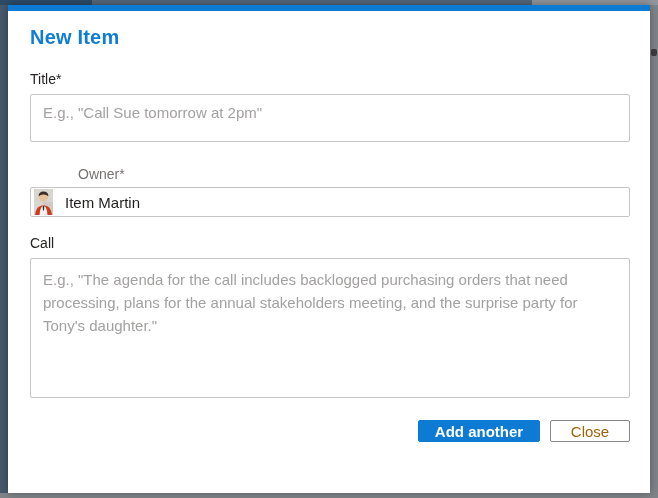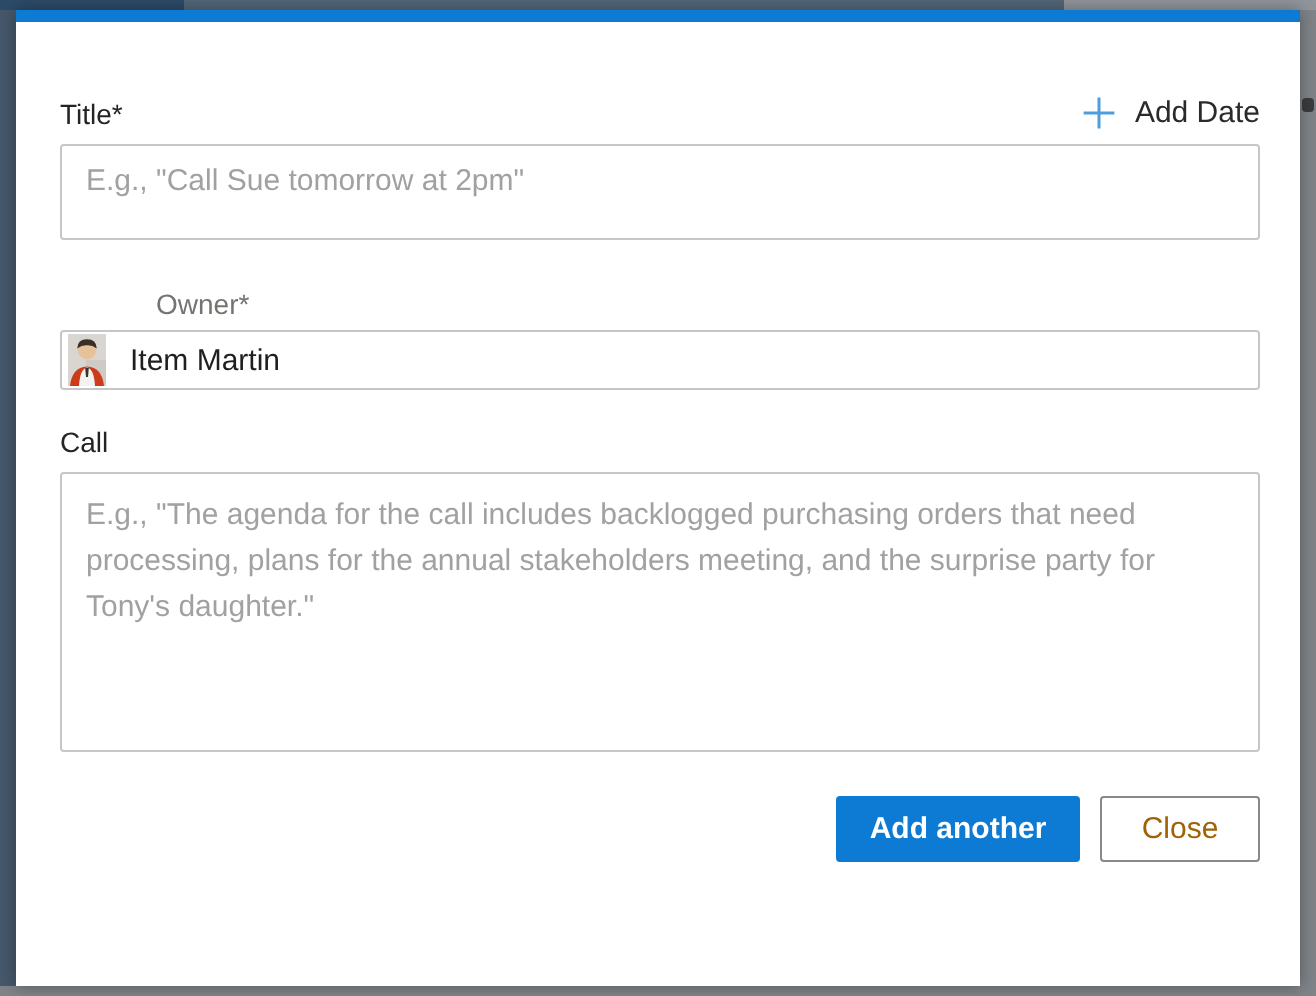--- a/index.html
+++ b/index.html
@@ -44,21 +44,21 @@
   .owner-label { margin-top: 24px; margin-left: 48px; }
   .owner-field { margin-top: 5px; width: 600px; height: 30px; border: 1px solid #c6c6c6;
                  border-radius: 2px; display: flex; align-items: center; gap: 12px;
                  padding: 0 8px 0 3px; background: #fff; cursor: text; }
   .owner-avatar { width: 19px; height: 26px; flex: 0 0 auto; }
   .owner-name { font-size: 15px; color: #201f1e; }
 
   .notes-label { margin-top: 18px; }
 
   .footer { margin-top: 22px; display: flex; justify-content: flex-end; align-items: center; gap: 8px; }
-  .btn { height: 33px; border-radius: 2px; font-family: "Liberation Sans", sans-serif;
+  .btn { height: 22px; border-radius: 2px; font-family: "Liberation Sans", sans-serif;
          font-size: 15px; display: inline-flex; align-items: center; justify-content: center;
          cursor: pointer; padding: 0 14px; }
   .btn-primary { background: #0d7bd3; border: 1px solid #0d7bd3; color: #ffffff; font-weight: 700; }
   .btn-add-another { min-width: 122px; }
   .btn-add { min-width: 79px; margin-right: 2px; }
   .btn-default { background: #ffffff; border: 1px solid #8a8886; color: #a16207; min-width: 80px; margin-left: 2px; }
 </style>
 </head>
 <body>
 
@@ -67,31 +67,24 @@
 <div class="bg-strip bg-top-right"></div>
 <div class="bg-strip bg-left"></div>
 <div class="bg-strip bg-right"></div>
 <div class="bg-strip bg-bottom"></div>
 <div class="bg-strip bg-glyph"></div>
 
 <div class="modal">
   <div class="modal-accent-bar"></div>
   <div class="modal-body">
 
+    <div class="dialog-title">New Item</div>
 
     <div class="field-row">
       <label class="field-label">Title*</label>
-      <span class="add-date-link">
-        <span>
-          <svg width="17" height="17" viewBox="0 0 17 17">
-            <path d="M8.5 0.8 V16.2 M0.8 8.5 H16.2" stroke="#4f9edb" stroke-width="1.5" fill="none"></path>
-          </svg>
-        </span>
-        <span>Add Date</span>
-      </span>
     </div>
     <textarea class="title-input" placeholder="E.g., &quot;Call Sue tomorrow at 2pm&quot;" style=""></textarea>
 
     <label class="field-label muted owner-label" style="display:block">Owner*</label>
     <div class="owner-field">
       <span class="owner-avatar">
         <svg width="19" height="26" viewBox="0 0 19 26">
           <rect x="0" y="0" width="19" height="26" fill="#d9d5d0"></rect>
           <rect x="9" y="13" width="10" height="13" fill="#cfcac4"></rect>
           <circle cx="9.5" cy="8" r="4.6" fill="#e6c29a"></circle>

